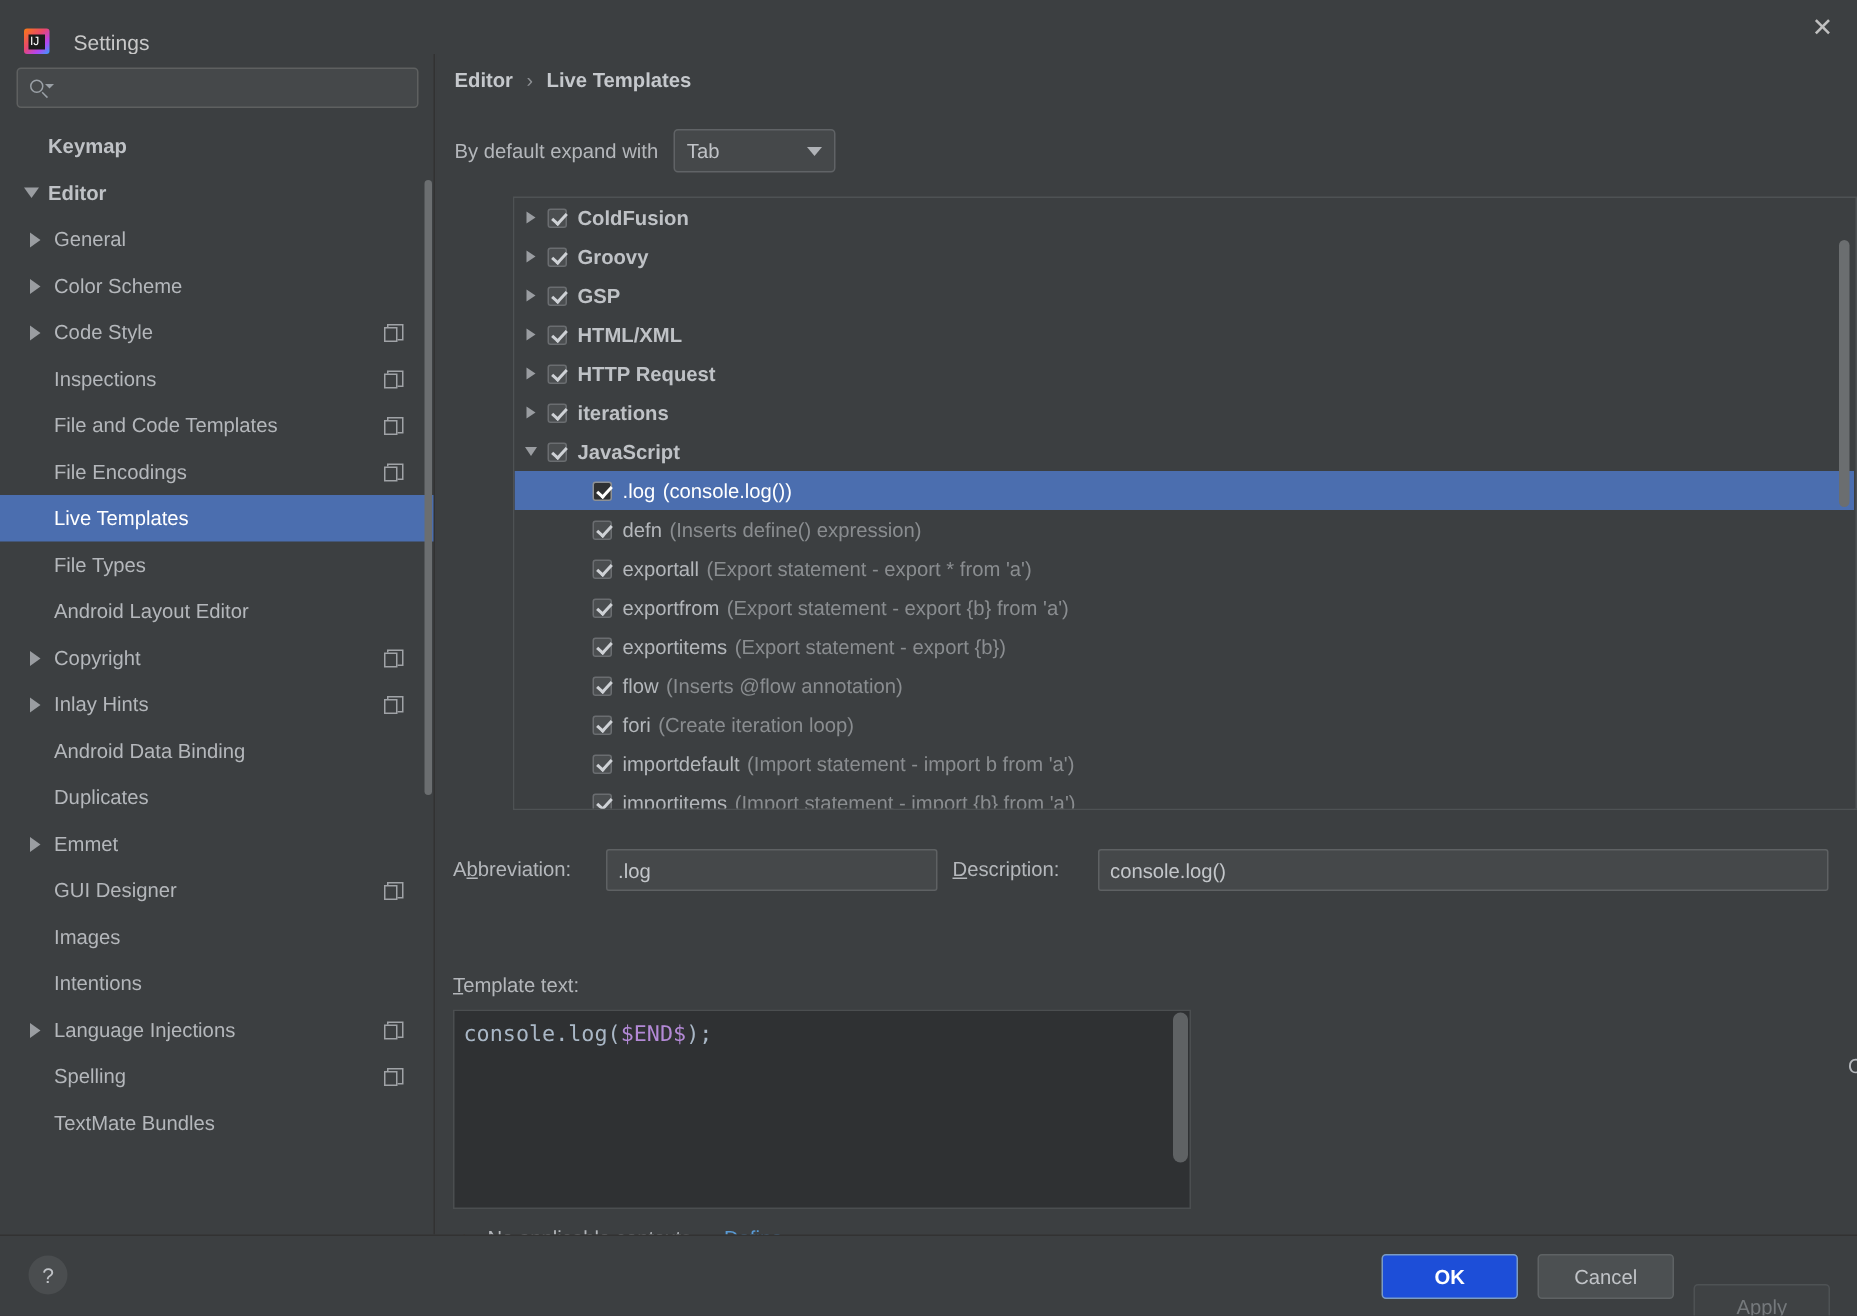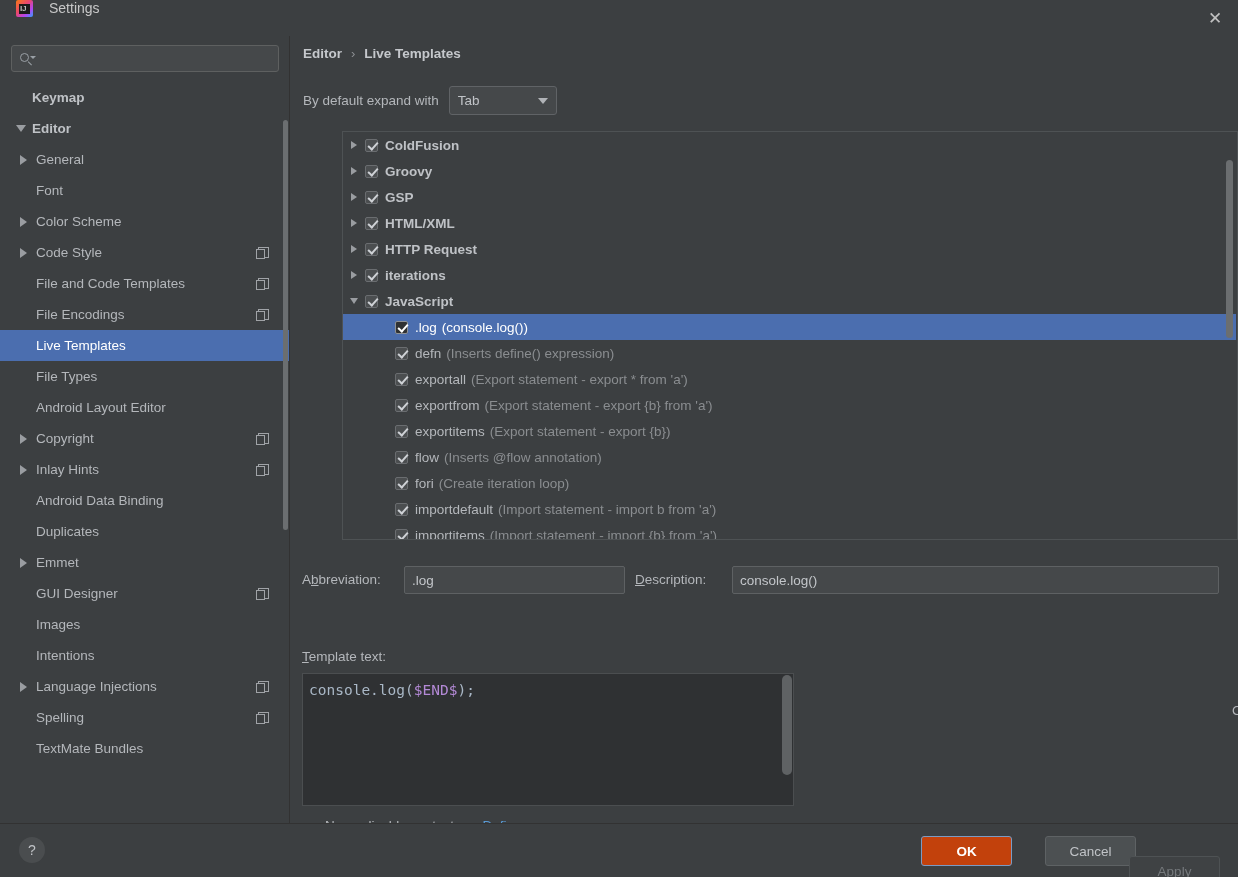--- a/index.html
+++ b/index.html
@@ -10,21 +10,21 @@
     font-size: 13px;
     color: #bbbbbb;
     overflow: hidden;
   }
   .window { position: relative; width: 1238px; height: 877px; background: #3c3f41; }
 
   
   .titlebar {
     position: absolute; left: 0; top: 0; width: 1238px; height: 36px;
     background: #3c3f41;
-    display: flex; align-items: flex-start;
+    display: flex; align-items: flex-end;
   }
   .app-logo {
     width: 17px; height: 17px; margin-left: 16px;
     position: relative; border-radius: 2px; overflow: hidden;
     background: linear-gradient(135deg,#f97a12 0%,#e9476e 42%,#b345f1 72%,#31a0ff 100%);
   }
   .app-logo::after {
     content: ""; position: absolute; left: 3px; top: 4px; width: 11px; height: 10px;
     background: #1b1b1b;
   }
@@ -263,25 +263,25 @@
     position: absolute; left: 19px; top: 13px; width: 26px; height: 26px; border-radius: 50%;
     background: #4a4d4f; color: #c0c3c7; display: flex; align-items: center; justify-content: center;
     font-size: 14px;
   }
   .btn {
     position: absolute; top: 12px; height: 30px; border-radius: 3px;
     display: flex; align-items: center; justify-content: center;
     font-size: 13.5px;
   }
   .btn-ok {
-    left: 921px; width: 91px; background: #c2410c; color: #ffffff; font-weight: bold;
+    left: 921px; width: 91px; background: #1d4ed8; color: #ffffff; font-weight: bold;
     border: 1px solid #7a9bc4;
   }
   .btn-cancel {
-    left: 1025px; width: 91px; background: #4c5052; color: #c0c3c7; border: 1px solid #5e6264; margin-left: 20px;
+    left: 1025px; width: 91px; background: #4c5052; color: #c0c3c7; border: 1px solid #5e6264;
   }
   .btn-apply {
     left: 1129px; width: 91px; background: #3f4244; color: #75797c; border: 1px solid #4e5254; margin-top: 20px;
   }
 </style>
 </head>
 <body>
 
 <div class="window">
 
@@ -315,34 +315,35 @@
           </span>
           <span class="label">Editor</span>
         </div>
         <div class="tree-item lvl1 indent1">
           <span class="arrow">
             <i></i>
           </span>
           <span class="label">General</span>
         </div>
         <div class="tree-item lvl1 indent1">
-          <span class="arrow"></span>
-          <span class="label">Font</span>
-        </div>
-        <div class="tree-item lvl1 indent1">
           <span class="arrow">
             <i></i>
           </span>
           <span class="label">Color Scheme</span>
         </div>
         <div class="tree-item lvl1 indent1">
           <span class="arrow">
             <i></i>
           </span>
           <span class="label">Code Style</span>
+          <span class="cfg-icon"></span>
+        </div>
+        <div class="tree-item lvl1 indent1">
+          <span class="arrow"></span>
+          <span class="label">Inspections</span>
           <span class="cfg-icon"></span>
         </div>
         <div class="tree-item lvl1 indent1">
           <span class="arrow"></span>
           <span class="label">File and Code Templates</span>
           <span class="cfg-icon"></span>
         </div>
         <div class="tree-item lvl1 indent1">
           <span class="arrow"></span>
           <span class="label">File Encodings</span>

